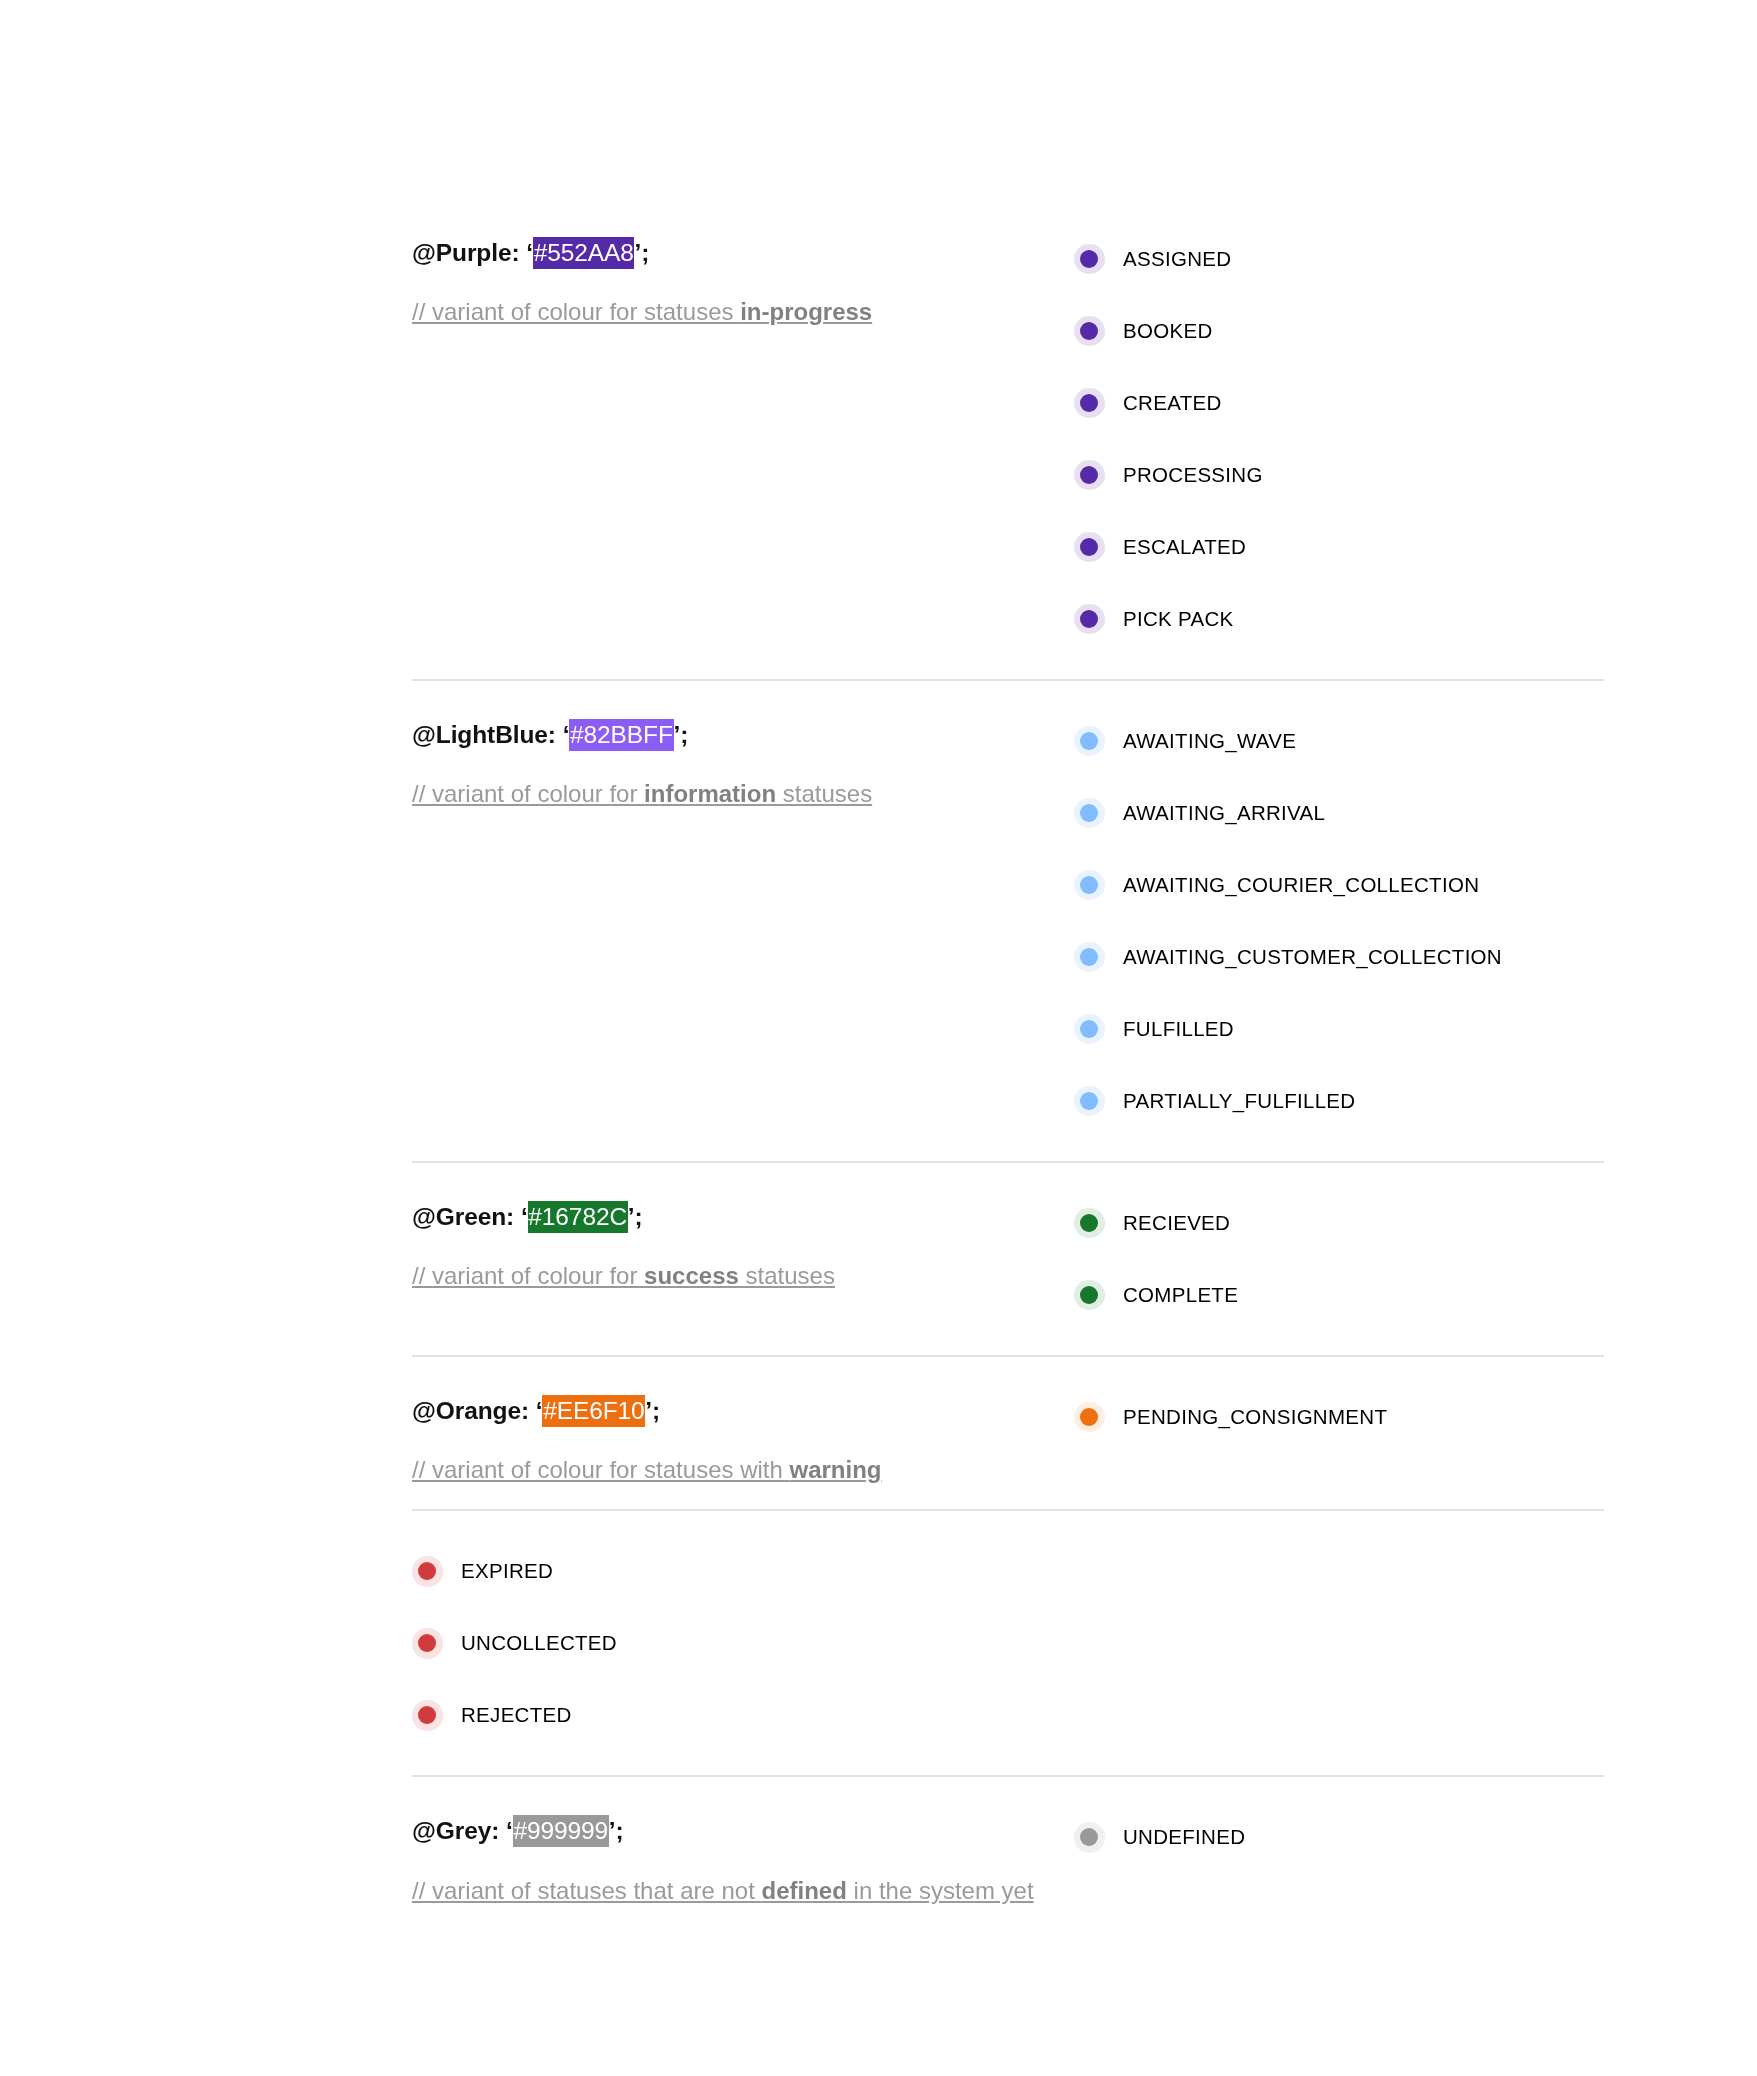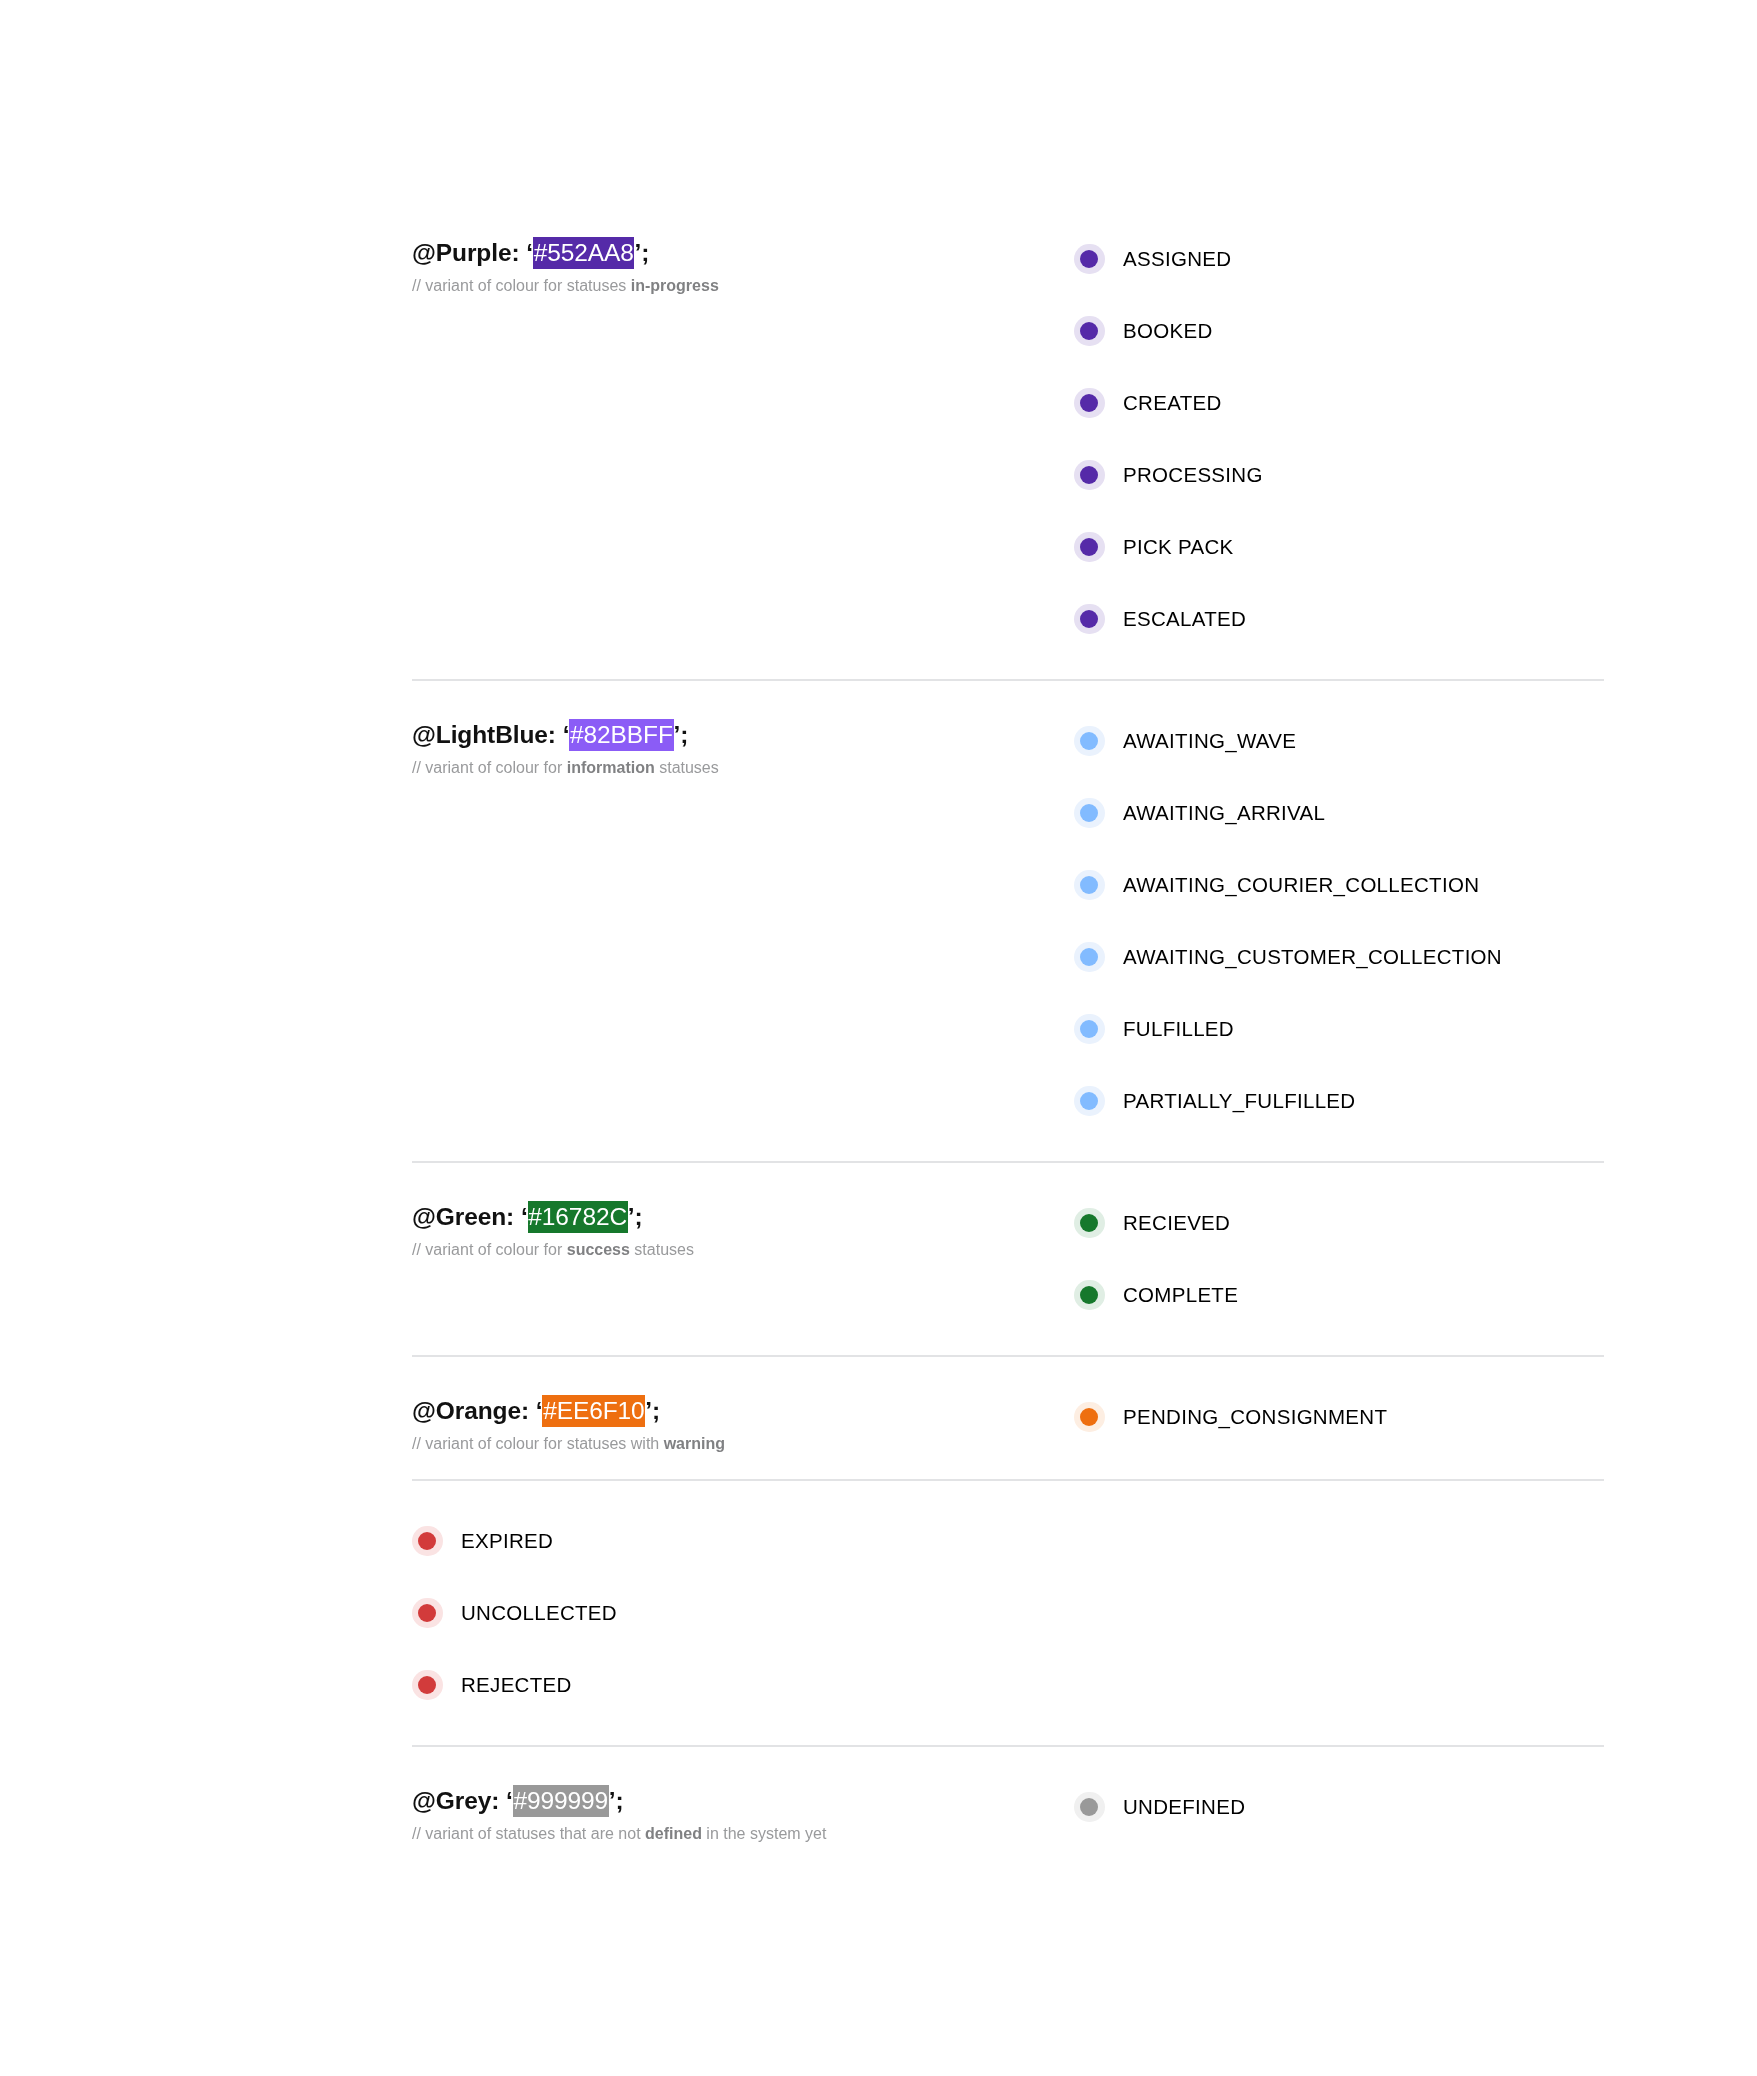--- a/index.html
+++ b/index.html
@@ -71,26 +71,27 @@
   .token-name { color: #111111; }
   .token-quote { color: #111111; font-weight: bold; }
   .token-hex {
     color: #ffffff;
     font-weight: normal;
     padding: 2px 0.7px 3.3px 0.7px;
   }
   .token-semi { color: #111111; font-weight: bold; }
 
   .comment {
-    margin-top: 8px;
-    font-size: 16px;
+    margin-top: 28px;
+    font-size: 24px;
     color: #999a9c;
     line-height: 1.3;
     font-weight: normal;
     letter-spacing: 0px;
+    text-decoration: underline;
   }
   .comment b { color: #808183; font-weight: bold; }
 
   
   .statuses {
     flex: 1 1 auto;
     padding-top: 0px;
   }
   .status-row {
     display: flex;
@@ -154,27 +155,27 @@
             <div class="status-row">
               <span class="dot-wrap" style="background-color: rgb(230, 224, 242);">
                 <span class="dot" style="background-color: rgb(85, 42, 168);"></span>
               </span>
               <span class="status-label">PROCESSING</span>
             </div>
             <div class="status-row">
               <span class="dot-wrap" style="background-color: rgb(230, 224, 242);">
                 <span class="dot" style="background-color: rgb(85, 42, 168);"></span>
               </span>
+              <span class="status-label">ESCALATED</span>
+            </div>
+            <div class="status-row">
+              <span class="dot-wrap" style="background-color: rgb(230, 224, 242);">
+                <span class="dot" style="background-color: rgb(85, 42, 168);"></span>
+              </span>
               <span class="status-label">PICK PACK</span>
-            </div>
-            <div class="status-row">
-              <span class="dot-wrap" style="background-color: rgb(230, 224, 242);">
-                <span class="dot" style="background-color: rgb(85, 42, 168);"></span>
-              </span>
-              <span class="status-label">ESCALATED</span>
             </div>
           </div>
         </div>
       </div>
       <div class="section">
         <div class="section-inner">
           <div class="defn">
             <div class="token-line"><span class="token-name">@LightBlue:</span> <span class="token-quote">‘</span><span class="token-hex" style="background-color: #8b5cf6;">#82BBFF</span><span class="token-quote">’</span><span class="token-semi">;</span></div>
             <div class="comment"><span>// variant of colour for </span><b>information</b><span> statuses</span></div>
           </div>

